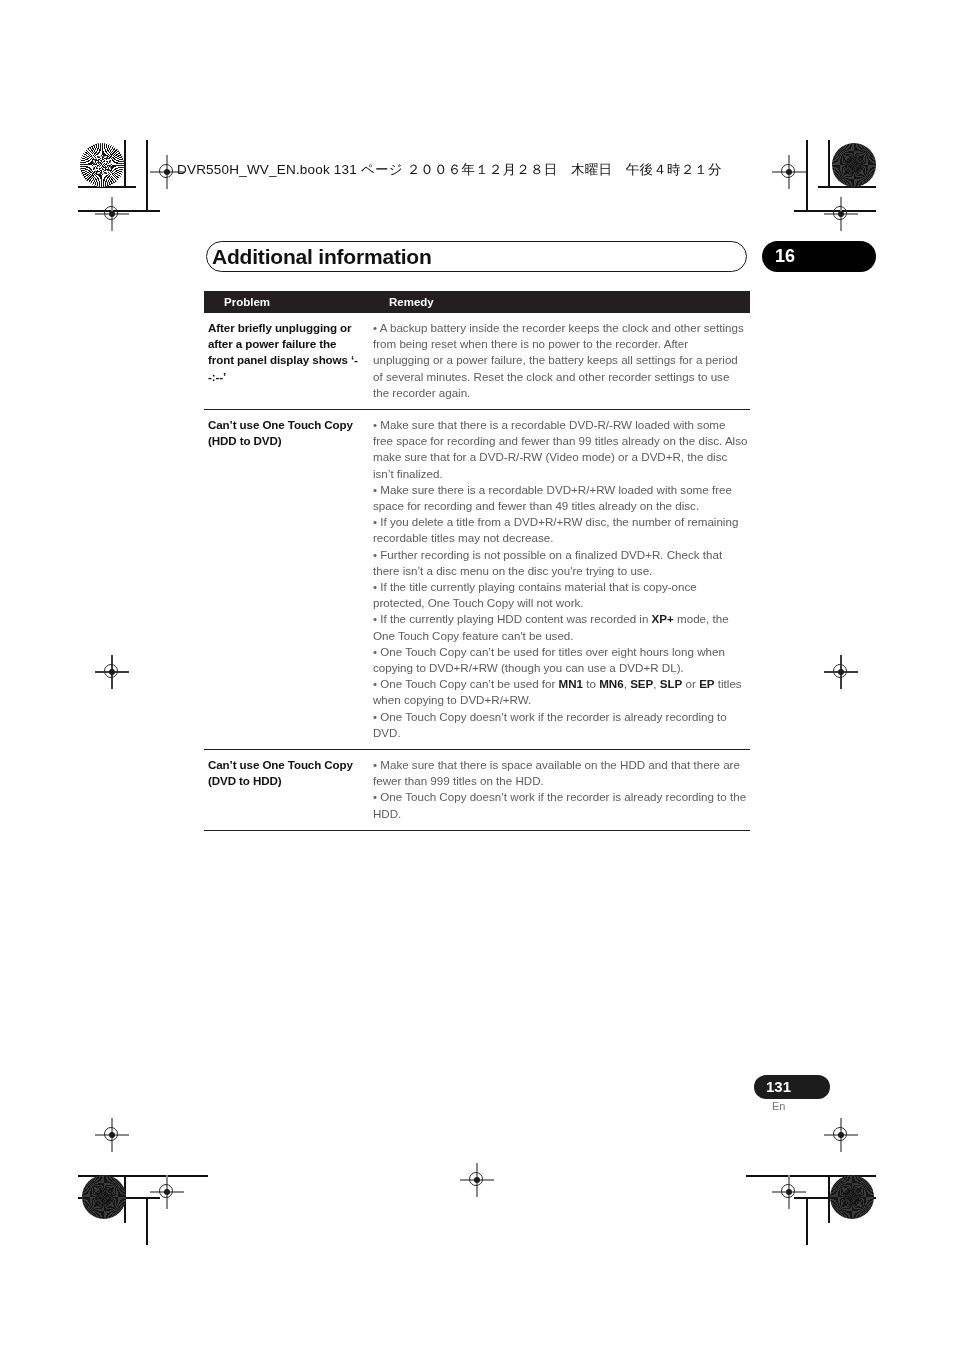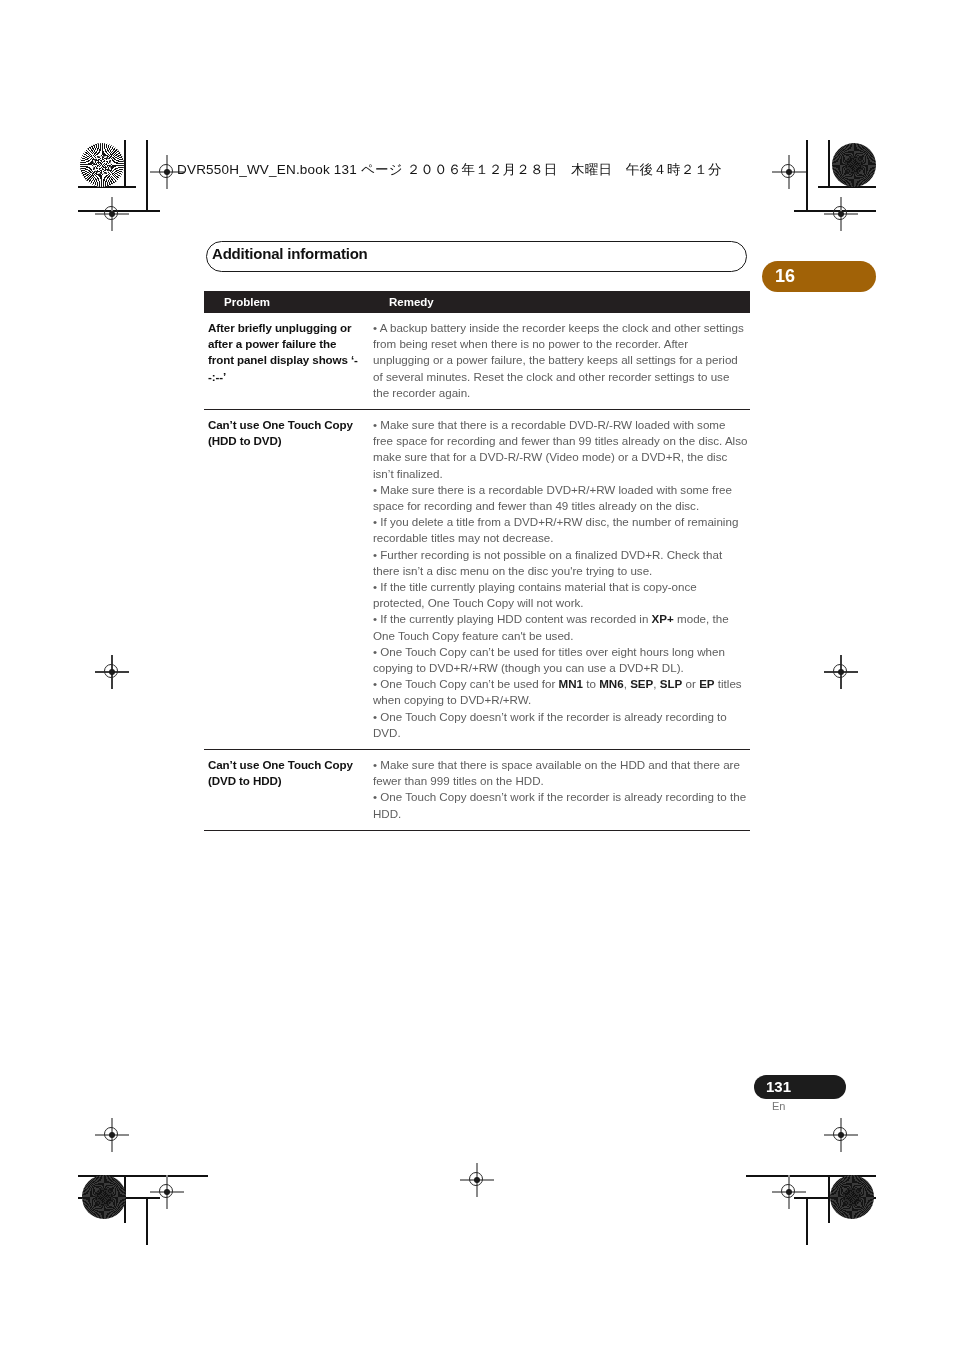--- a/index.html
+++ b/index.html
@@ -93,34 +93,33 @@
     width: 541px;
     height: 31px;
     border: 1.6px solid #1a1a1a;
     border-radius: 16px;
     box-sizing: border-box;
   }
   .chapter-title {
     position: absolute;
     left: 212px;
     top: 245px;
-    font-size: 15px;
+    font-size: 21px;
     font-weight: bold;
     color: #111111;
     letter-spacing: -0.2px;
   }
   .chapter-num-badge {
     position: absolute;
     left: 762px;
     top: 241px;
     width: 114px;
     height: 31px;
-    background: #a16207;
+    background: #000000;
     border-radius: 16px;
-    margin-top: 20px;
   }
   .chapter-num-badge span {
     position: absolute;
     left: 13px;
     top: 5px;
     color: #ffffff;
     font-size: 18px;
     font-weight: bold;
   }
 
@@ -170,21 +169,21 @@
     color: #1d1d1d;
     font-weight: bold;
   }
   .tbl tr.last td { border-bottom: 1.3px solid #231f20; }
 
   
   .pg-badge {
     position: absolute;
     left: 754px;
     top: 1075px;
-    width: 92px;
+    width: 76px;
     height: 24px;
     background: #1c1c1c;
     border-radius: 12px;
   }
   .pg-badge span {
     position: absolute;
     left: 12px;
     top: 3px;
     color: #ffffff;
     font-size: 15px;

